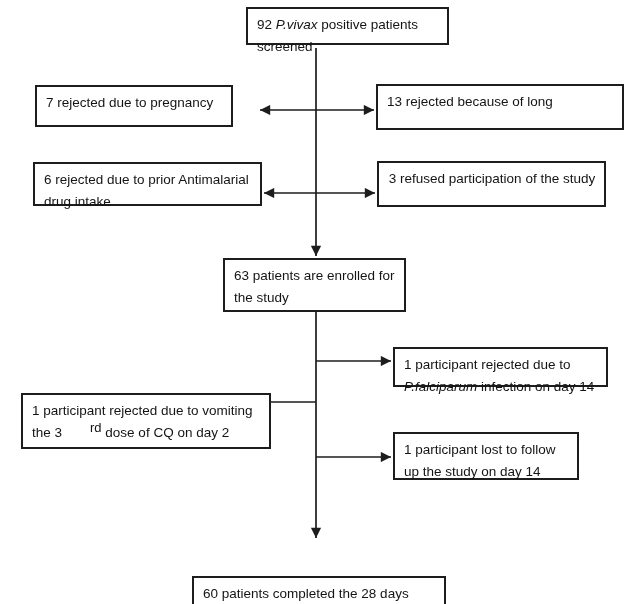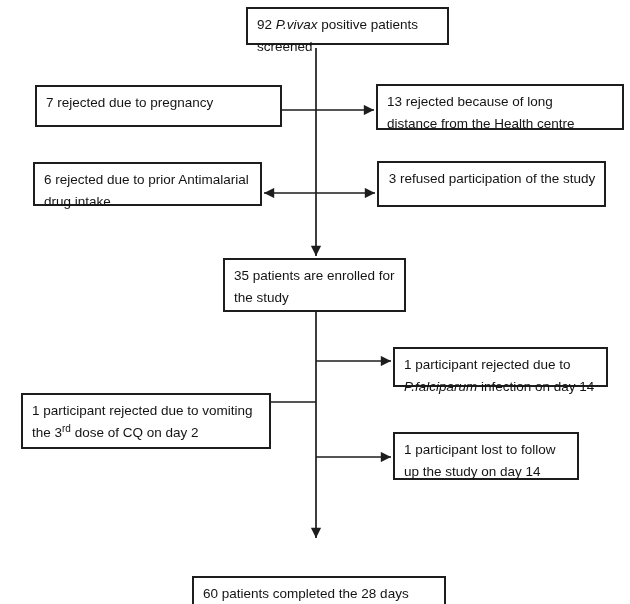--- a/index.html
+++ b/index.html
@@ -33,23 +33,24 @@
     border: 2px solid var(--border, #1d1d1d);
     background: var(--background, #ffffff);
     padding: 5px 8px 0 9px;
     font-size: 13.5px;
     line-height: 22px;
     color: var(--text, #141414);
   }
   .line { white-space: nowrap; }
   .it { font-style: italic; }
   .sup {
-    font-size: 10px;
+    font-size: 13px;
     position: relative;
     top: -5px;
+    margin-left: 28px;
   }
 </style>
 </head>
 <body>
 
 <div id="canvas">
 
   <svg id="connectors" width="630" height="604" viewBox="0 0 630 604">
     <defs>
       <marker id="arrowhead" viewBox="0 0 10 10" refX="10" refY="5" markerWidth="7" markerHeight="6" orient="auto-start-reverse">
@@ -63,40 +64,39 @@
     <line x1="316" y1="361" x2="391" y2="361" marker-end="url(#arrowhead)"></line>
     <line x1="316" y1="402" x2="255" y2="402" marker-end="url(#arrowhead)"></line>
     <line x1="316" y1="457" x2="391" y2="457" marker-end="url(#arrowhead)"></line>
   </svg>
 
   <div class="box" style="left:210px; top:7px; width:203px; height:38px;margin-left:36px;">
     <div class="line"><span>92 </span><span class="it">P.vivax</span><span> positive patients</span></div>
     <div class="line">screened</div>
   </div>
 
-  <div class="box" style="left:35px; top:85px; width:247px; height:42px;">
+  <div class="box" style="left:35px; top:85px; width:198px; height:42px;">
     <div class="line">7 rejected due to pregnancy</div>
   </div>
 
   <div class="box" style="left:376px; top:84px; width:248px; height:46px;">
     <div class="line">13 rejected because of long</div>
-    <div class="line">distance from the Health centre</div>
   </div>
 
   <div class="box" style="left:33px; top:162px; width:229px; height:44px;">
     <div class="line">6 rejected due to prior Antimalarial</div>
     <div class="line">drug intake</div>
   </div>
 
   <div class="box" style="left:377px; top:161px; width:229px; height:46px;text-align:center;">
     <div class="line">3 refused participation of the study</div>
   </div>
 
   <div class="box" style="left:223px; top:258px; width:183px; height:54px;">
-    <div class="line">35 patients are enrolled for</div>
+    <div class="line">63 patients are enrolled for</div>
     <div class="line">the study</div>
   </div>
 
   <div class="box" style="left:393px; top:347px; width:215px; height:40px;">
     <div class="line">1 participant rejected due to</div>
     <div class="line"><span class="it">P.falciparum</span><span> infection on day 14</span></div>
   </div>
 
   <div class="box" style="left:21px; top:393px; width:250px; height:56px;">
     <div class="line">1 participant rejected due to vomiting</div>

